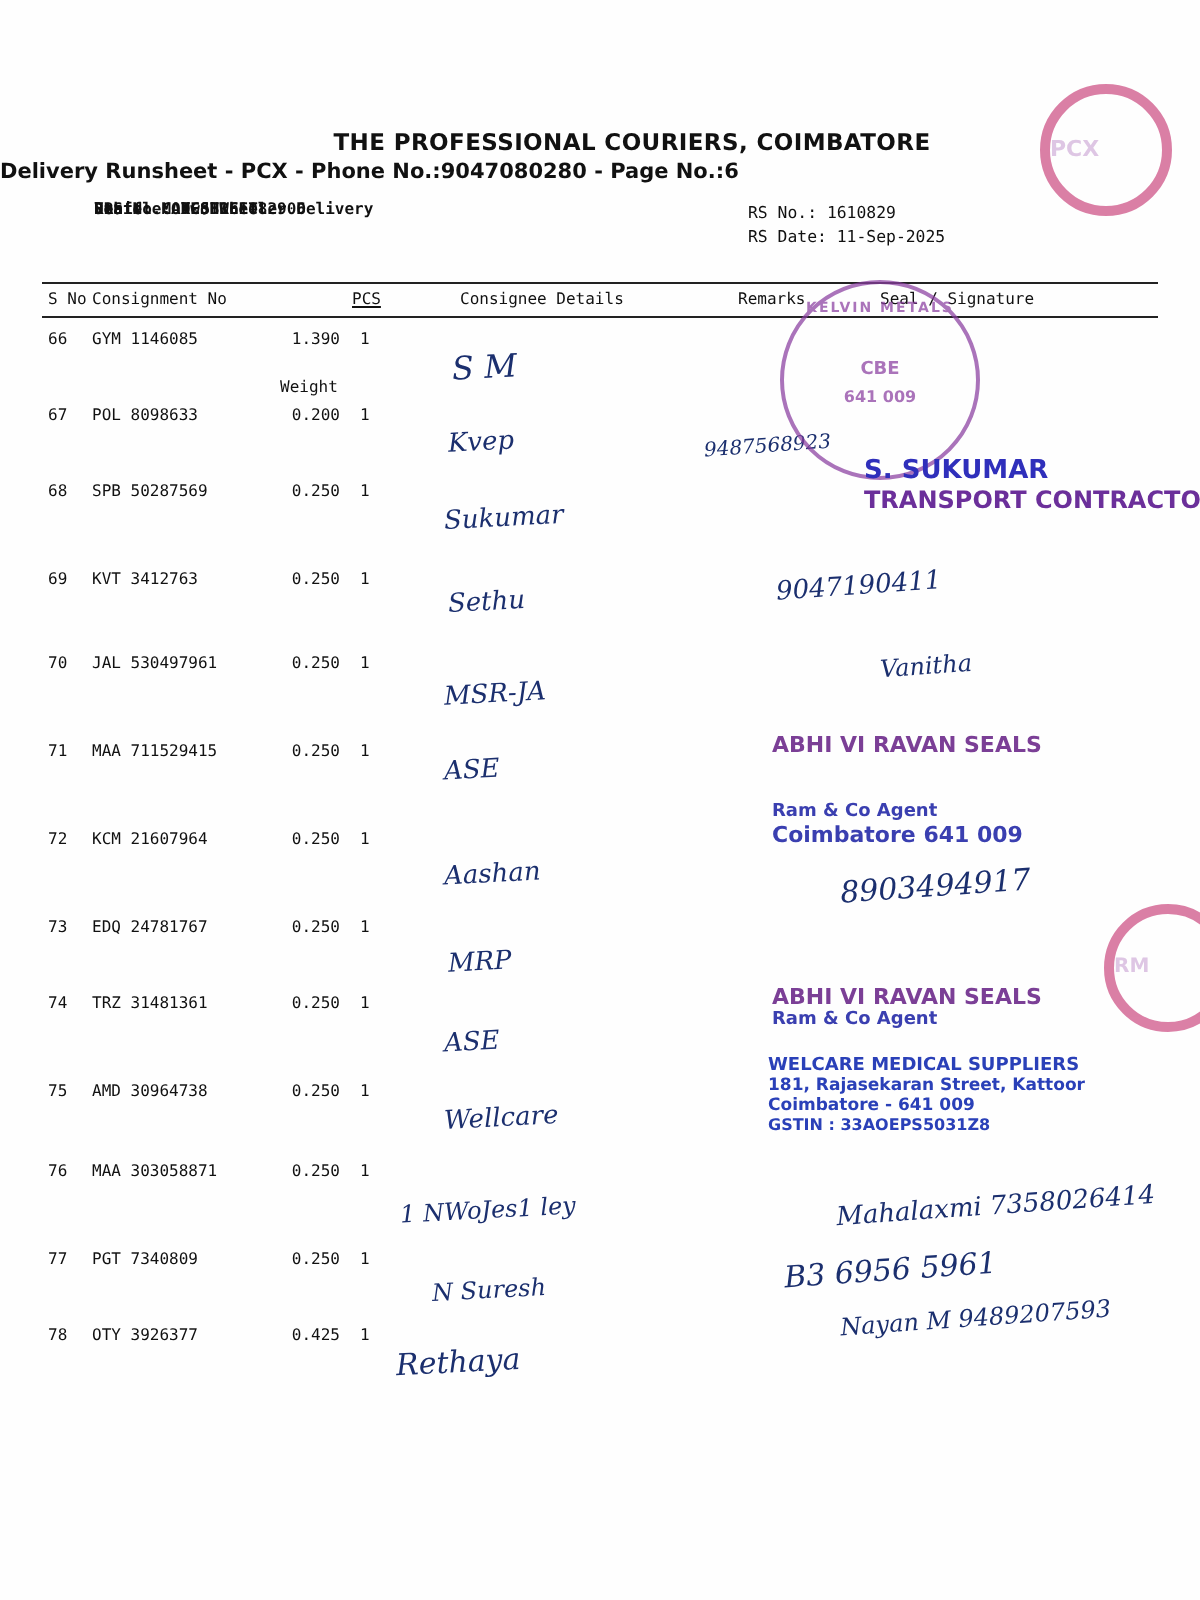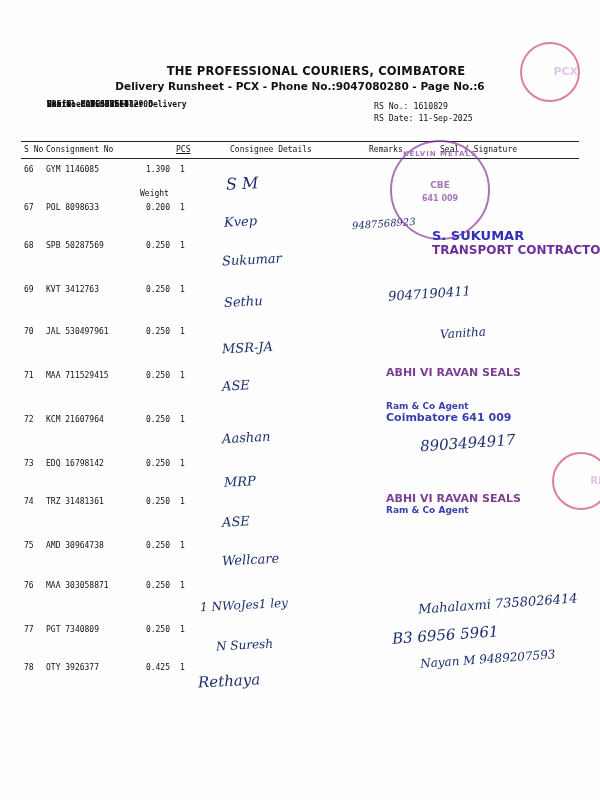--- a/index.html
+++ b/index.html
@@ -32,21 +32,20 @@
     font-family: "DejaVu Sans", sans-serif;
     font-weight: bold;
     font-size: 11.5px;
     letter-spacing: 0.2px;
   }
   .doc-subtitle {
     position: absolute;
     top: 80px;
     left: 0;
     width: 600px;
-    text-align: center;
     font-family: "DejaVu Sans", sans-serif;
     font-weight: bold;
     font-size: 10.5px;
   }
   .meta-left {
     position: absolute;
     left: 26px;
     top: 99px;
     font-family: "DejaVu Sans", sans-serif;
     font-size: 9px;
@@ -129,26 +128,26 @@
     border: 2px solid #8a3fa0;
     color: #8a3fa0;
     opacity: 0.72;
     font-family: "DejaVu Sans", sans-serif;
     text-align: center;
     font-weight: bold;
   }
   .stamp-faint {
     position: absolute;
     border-radius: 50%;
-    border: 2px solid #be185d;
+    border: 5px solid #be185d;
     color: #c59ad0;
     opacity: 0.55;
     font-family: "DejaVu Sans", sans-serif;
     font-weight: bold;
-    text-align: right;
+    text-align: left;
   }
   .stamp-text-block {
     position: absolute;
     font-family: "DejaVu Sans", sans-serif;
     font-weight: bold;
     color: #2a2fb0;
     white-space: nowrap;
   }
   .stamp-purple {
     position: absolute;
@@ -270,21 +269,21 @@
     <span class="sno">72</span>
     <span class="conno">KCM 21607964</span>
     <span class="wt">0.250</span>
     <span class="pcs">1</span>
   </div>
   <div class="hand" style="left:222px; top:430px;">Aashan</div>
   <div class="hand-rem" style="left:420px; top:434px; font-size:15px;">8903494917</div>
 
   <div class="row" style="top:456px;">
     <span class="sno">73</span>
-    <span class="conno">EDQ 16798142</span>
+    <span class="conno">EDQ 24781767</span>
     <span class="wt">0.250</span>
     <span class="pcs">1</span>
   </div>
   <div class="hand" style="left:224px; top:474px;">MRP</div>
 
   <div class="row" style="top:494px;">
     <span class="sno">74</span>
     <span class="conno">TRZ 31481361</span>
     <span class="wt">0.250</span>
     <span class="pcs">1</span>
@@ -341,18 +340,24 @@
     <div style="font-size:11px; color:#7b3f96;">ABHI VI RAVAN SEALS</div>
     <div style="font-size:9px; color:#3a3fb0; margin-top:22px;">Ram &amp; Co Agent</div>
     <div style="font-size:11px; color:#3a3fb0;">Coimbatore 641 009</div>
   </div>
 
   <div class="stamp-purple" style="left:386px; top:492px;">
     <div style="font-size:11px; color:#7b3f96;">ABHI VI RAVAN SEALS</div>
     <div style="font-size:9px; color:#3a3fb0;">Ram &amp; Co Agent</div>
   </div>
 
+  <div class="stamp-text-block" style="left:384px; top:528px; color:#2a40b8; line-height:10px;">
+    <div style="font-size:9px;">WELCARE MEDICAL SUPPLIERS</div>
+    <div style="font-size:8.5px;">181, Rajasekaran Street, Kattoor</div>
+    <div style="font-size:8.5px;">Coimbatore - 641 009</div>
+    <div style="font-size:8px;">GSTIN : 33AOEPS5031Z8</div>
+  </div>
 
   <div class="stamp-faint" style="left:552px; top:452px; width:54px; height:54px; line-height:54px; font-size:10px;">
     <span>RM</span>
   </div>
 
 </div>
 
 </body></html>

